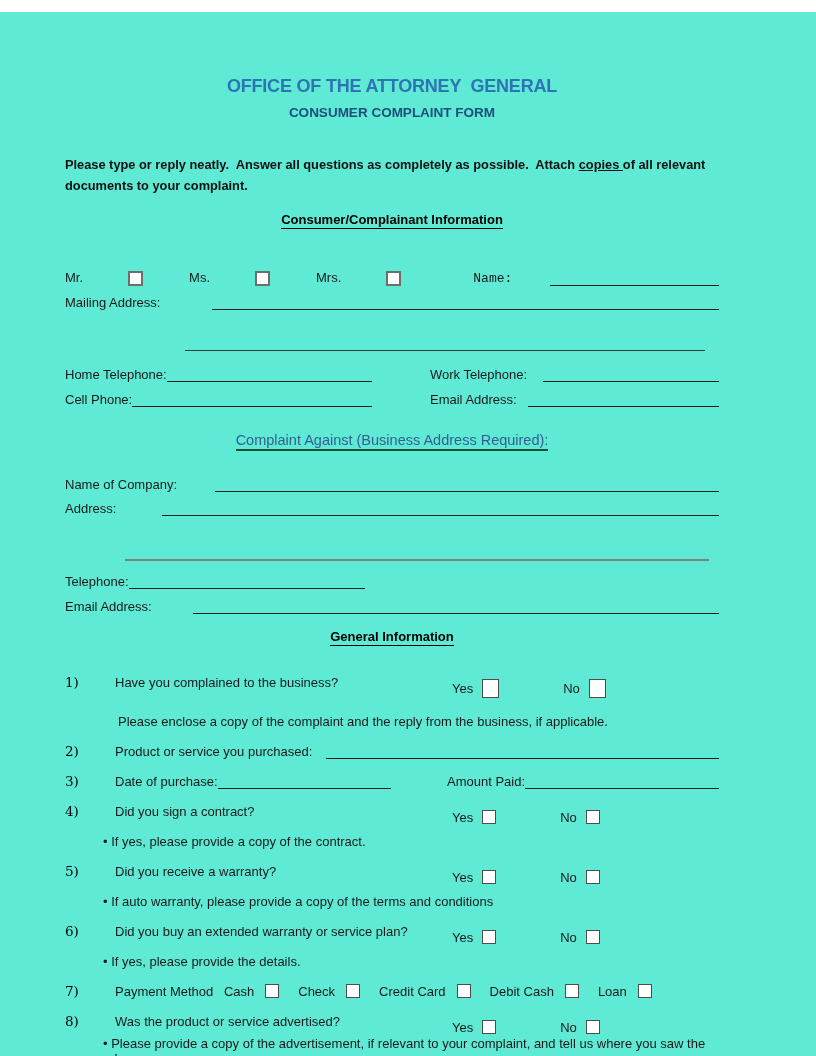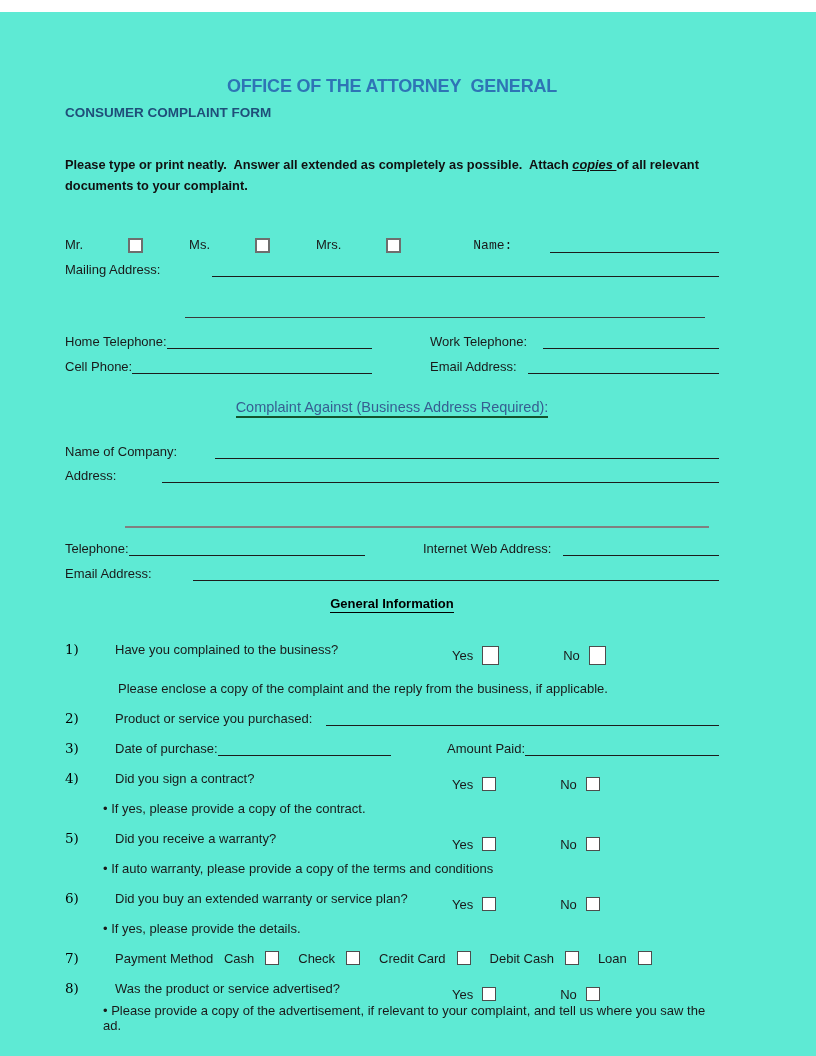--- a/index.html
+++ b/index.html
@@ -9,28 +9,28 @@
     width: 816px; height: 1056px; margin: 12px auto; background: #5eead4;
     font-family: "Liberation Sans", sans-serif; font-size: 13px; color: #1a1a1a;
     padding: 64px 97px 0 65px; position: relative; overflow: hidden;
   }
   .pre { white-space: pre-wrap; }
   .title {
     margin: 0; text-align: center; color: #2E74B5; font-size: 18px;
     font-weight: bold; letter-spacing: -0.2px; white-space: pre-wrap;
   }
   .subtitle {
-    margin: 8px 0 0; text-align: left; color: #1F4E79; font-size: 13.5px;
+    margin: 8px 0 0; text-align: center; color: #1F4E79; font-size: 13.5px;
     font-weight: bold; white-space: pre-wrap;
   }
   .instructions {
     margin: 34px 0 0; font-weight: bold; font-size: 12.8px; line-height: 21px;
     color: #111; white-space: pre-wrap;
   }
-  .instructions .u { text-decoration: underline; font-style: italic; }
+  .instructions .u { text-decoration: underline; }
   .sec-h { margin: 16px 0 0; text-align: center; font-size: 13px; font-weight: bold; color: #000; }
   .sec-h > span { display: inline-block; border-bottom: 1.5px solid #000; padding-bottom: 1px; white-space: pre-wrap; }
   .biz-h { margin: 25px 0 0; text-align: center; font-size: 14.5px; font-weight: normal; color: #365F91; }
   .biz-h > span { display: inline-block; border-bottom: 2px solid #14532d; padding-bottom: 1px; white-space: pre-wrap; }
 
   .row { display: flex; align-items: flex-end; gap: 38px; }
   .lbl { white-space: pre; flex: none; }
   .line { flex: 1 1 auto; border-bottom: 1.5px solid #1c1c1c; height: 15px; min-width: 20px; }
   .cb {
     display: inline-block; width: 15px; height: 15px; border: 2px solid #6e6e6e;
@@ -84,22 +84,23 @@
   .note1 { margin-top: 9px; }
 </style>
 </head>
 <body>
 
 <div class="page">
 
   <h1 class="title">OFFICE OF THE ATTORNEY  GENERAL</h1>
   <h2 class="subtitle">CONSUMER COMPLAINT FORM</h2>
 
-  <p class="instructions"><span class="pre">Please type or print neatly.  Answer all extended as completely as possible.  Attach </span><span class="u pre">copies </span><span class="pre">of all relevant documents to your complaint.</span></p>
-
+  <p class="instructions"><span class="pre">Please type or reply neatly.  Answer all questions as completely as possible.  Attach </span><span class="u pre">copies </span><span class="pre">of all relevant documents to your complaint.</span></p>
+
+  <h3 class="sec-h"><span>Consumer/Complainant Information</span></h3>
 
   <div class="row row-titles">
     <span class="lbl">Mr.</span>
     <span class="cb"></span>
     <span class="lbl">Ms.</span>
     <span class="cb"></span>
     <span class="lbl">Mrs.</span>
     <span class="cb"></span>
     <span class="lbl name-lbl">Name:</span>
     <span class="line" style="align-self:flex-end;"></span>
@@ -150,24 +151,20 @@
 
   <div class="row row-address2">
     <span class="line"></span>
   </div>
 
   <div class="row row-biztel">
     <span class="half-left">
       <span class="lbl">Telephone:</span>
       <span class="line"></span>
     </span>
-    <span class="half-right gap8">
-      <span class="lbl">Internet Web Address: </span>
-      <span class="line"></span>
-    </span>
   </div>
 
   <div class="row row-bizemail">
     <span class="lbl">Email Address: </span>
     <span class="line"></span>
   </div>
 
   <h3 class="sec-h" style="margin-top:15px;"><span>General Information</span></h3>
 
   <div class="gi">

